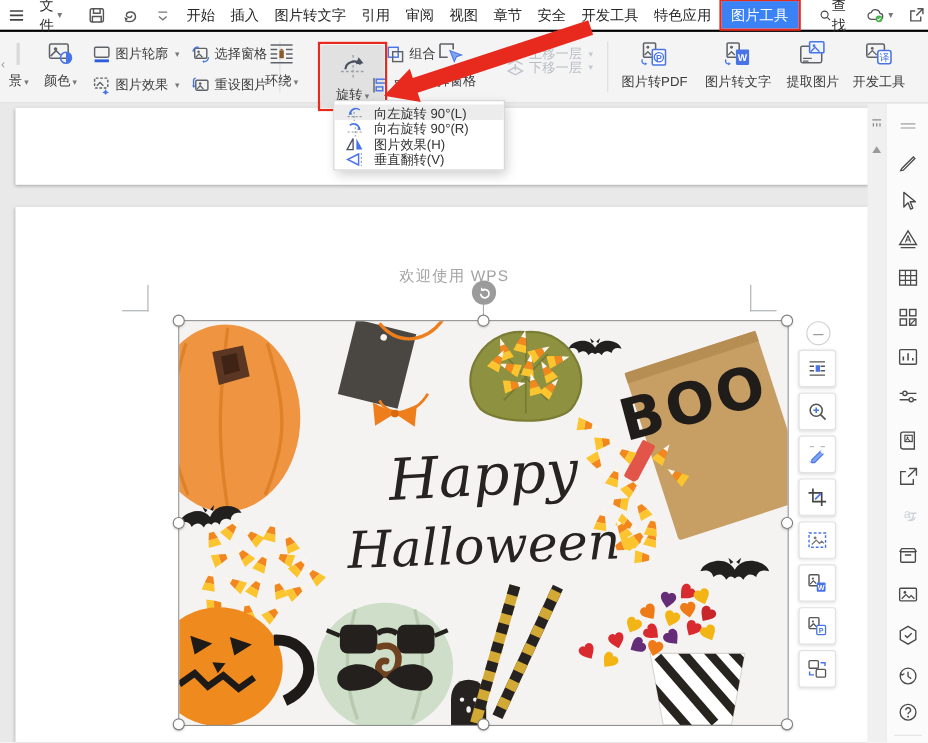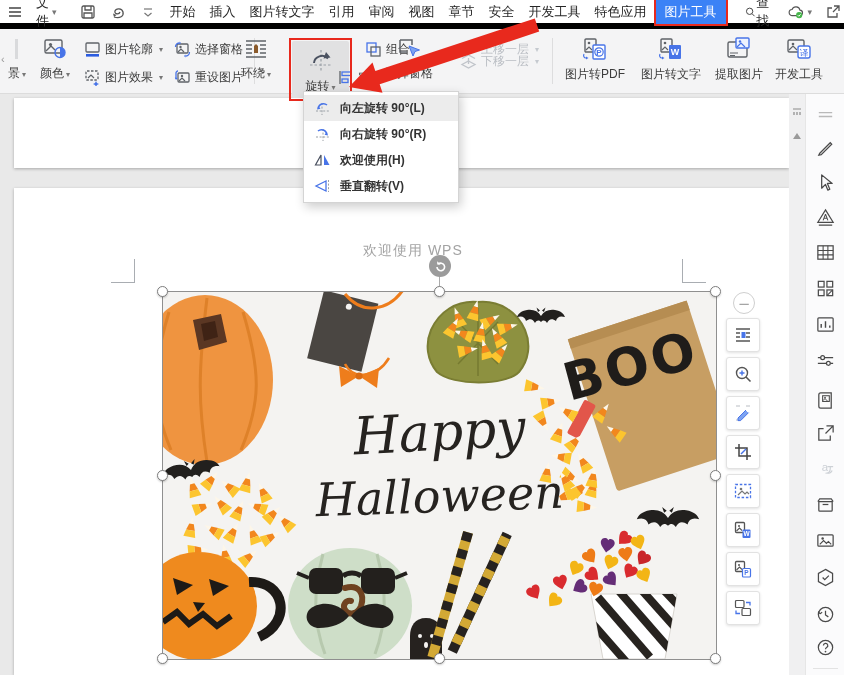--- a/index.html
+++ b/index.html
@@ -1,21 +1,21 @@
 <!DOCTYPE html>
 <html><head>
 <meta charset="utf-8">
 <style>
   * { margin:0; padding:0; box-sizing:border-box; }
   html,body { width:844px; height:675px; overflow:hidden; }
   body { position:relative; font-family:"Liberation Sans","DejaVu Sans",sans-serif; background:#e9e9e9; font-size:13px; color:#333; }
   svg { display:block; }
 
   
-  .titlebar { position:absolute; top:0; left:0; width:844px; height:29px; background:#fff; display:flex; align-items:center; z-index:10; border-bottom:6px solid #000000; }
+  .titlebar { position:absolute; top:0; left:0; width:844px; height:29px; background:#fff; display:flex; align-items:center; z-index:10; border-bottom:2px solid #000000; }
   .tb-item { display:flex; align-items:center; height:29px; padding:0 6px; color:#2b2b2b; cursor:default; }
   .tb-icon { width:18px; height:18px; }
   .vdiv { width:1px; height:16px; background:#ddd; margin:0 5px; }
   .chev { font-size:9px; color:#777; margin-left:3px; }
   .menu-tab { height:29px; line-height:29px; padding:0 7px; white-space:nowrap; color:#262626; }
   .menu-tab.active { position:relative; background:#3b82f6; color:#fff; height:25px; line-height:25px; margin:2px 2px; padding:0 9px; }
   .menu-tab.active::after { content:""; position:absolute; inset:-2px; border:2px solid #e8291d; pointer-events:none; }
   .tb-right { margin-left:auto; display:flex; align-items:center; }
 
   
@@ -27,21 +27,21 @@
   .rb-divider { position:absolute; top:9px; width:1px; height:46px; background:#ddddde; }
   .disabled { color:#b9bdc3; }
   .dd { font-size:8px; color:#777; margin-left:2px; }
   .disabled .dd { color:#c5c9cf; }
   .rotate-btn { position:absolute; left:292px; top:12px; width:57px; height:57px; background:#e1e1e2; border-radius:2px; display:flex; flex-direction:column; align-items:center; font-size:12px; color:#3c3c3c; }
   .rotate-btn::after { content:""; position:absolute; inset:-3px; border:2px solid #e8291d; pointer-events:none; z-index:46; }
   .collapse-left { position:absolute; left:1px; top:24px; color:#999; font-size:11px; }
 
   
   .dropdown { position:absolute; left:303px; top:91px; width:156px; background:#fff; border:1px solid #d4d4d4; box-shadow:2px 4px 10px rgba(0,0,0,.2); z-index:40; padding:3px 0; }
-  .dd-item { height:26px; display:flex; align-items:center; font-size:12px; color:#333; padding-left:10px; gap:9px;font-weight:bold; }
+  .dd-item { height:14px; display:flex; font-size:12px; color:#333; padding-left:10px; gap:9px; }
   .dd-item.hover { background:#ececec; }
 
   
   .workspace { position:absolute; top:94px; left:0; width:789px; height:581px; background:#e9e9e9; overflow:hidden; }
   .page { position:absolute; left:14px; width:775px; background:#fff; box-shadow:0 1px 3px rgba(0,0,0,.28); }
   .page1 { top:4px; height:70px; }
   .page2 { top:94px; height:487px; }
   .mark { position:absolute; background:#a9adb2; }
   .watermark { position:absolute; left:363px; top:148px; font-size:14px; color:#a3a3a3; letter-spacing:1px; }
 
@@ -215,21 +215,21 @@
 
   <div class="rotate-btn">
     <svg class="ic" style="margin-top:7px" width="30" height="26" viewBox="0 0 30 26">
         <path d="M15 2v22M4 17h22" stroke="#9aa0a6" stroke-width="1.2" stroke-dasharray="2.5 2"></path>
         <path d="M8 15a8 7.5 0 0 1 14-4.5" fill="none" stroke="#4a5160" stroke-width="2"></path>
         <path d="M20 4l4.5 5.5-7 1z" fill="#4a5160"></path>
       </svg>
     <div class="lbl" style="margin-top:4px"><span>旋转</span><span class="dd">▾</span></div>
   </div>
 
-  <div class="rb-row" style="left:365px;top:8px">
+  <div class="rb-row" style="left:351px;top:8px">
     <svg width="17" height="17" viewBox="0 0 17 17">
         <rect x="2" y="2" width="9" height="9" fill="none" stroke="#4874e8" stroke-width="1.3"></rect>
         <rect x="6" y="6" width="9" height="9" fill="none" stroke="#5f6368" stroke-width="1.3"></rect>
       </svg>
     <span>组合</span>
   </div>
   <div class="rb-row" style="left:337px;top:36px">
     <svg width="17" height="17" viewBox="0 0 17 17">
         <path d="M3 2v13" stroke="#5f6368" stroke-width="1.3"></path>
         <rect x="5" y="3" width="9" height="3.5" fill="none" stroke="#4874e8" stroke-width="1.3"></rect>
@@ -328,21 +328,21 @@
         <path d="M12.5 8a5 4.5 0 0 0-8.5-3" fill="none" stroke="#4874e8" stroke-width="1.5"></path>
         <path d="M10.5 8.8l3.5.7-1-3.4z" fill="#4874e8"></path>
       </svg>
     <span>向右旋转 90°(R)</span>
   </div>
   <div class="dd-item">
     <svg width="17" height="16" viewBox="0 0 17 16">
         <path d="M7 3v10H1.5z" fill="none" stroke="#4a5160" stroke-width="1.2"></path>
         <path d="M10 3v10h5.5z" fill="#4874e8"></path>
       </svg>
-    <span>欢迎使用(H)</span>
+    <span>图片效果(H)</span>
   </div>
   <div class="dd-item">
     <svg width="17" height="16" viewBox="0 0 17 16">
         <path d="M12 3L2 8l10 5z" fill="none" stroke="#4874e8" stroke-width="1.3"></path>
         <path d="M14.5 2v12" stroke="#9aa0a6" stroke-width="1" stroke-dasharray="2 1.6"></path>
       </svg>
     <span>垂直翻转(V)</span>
   </div>
 </div>
 

